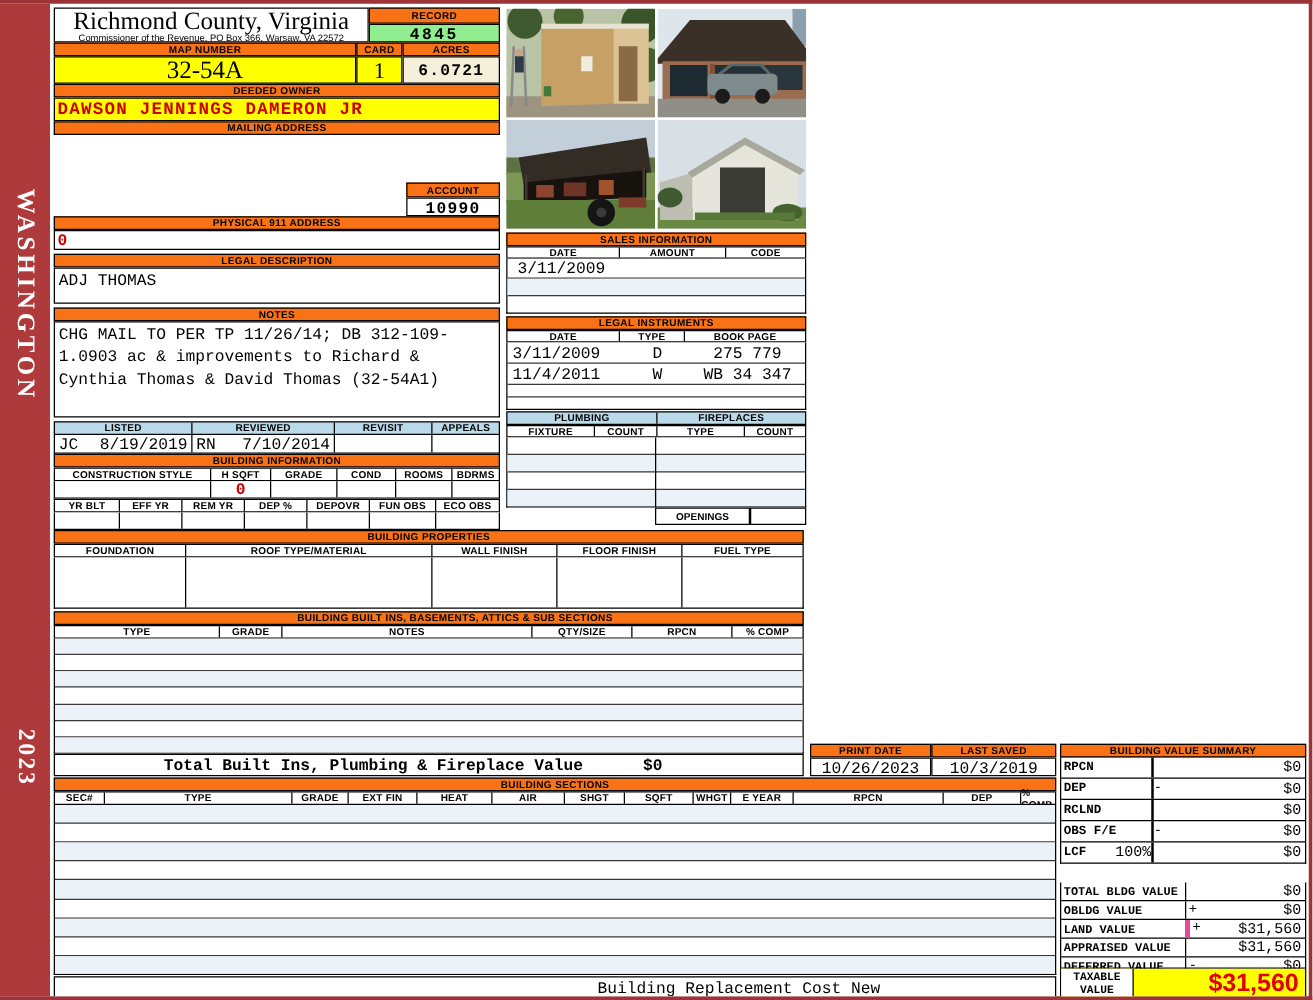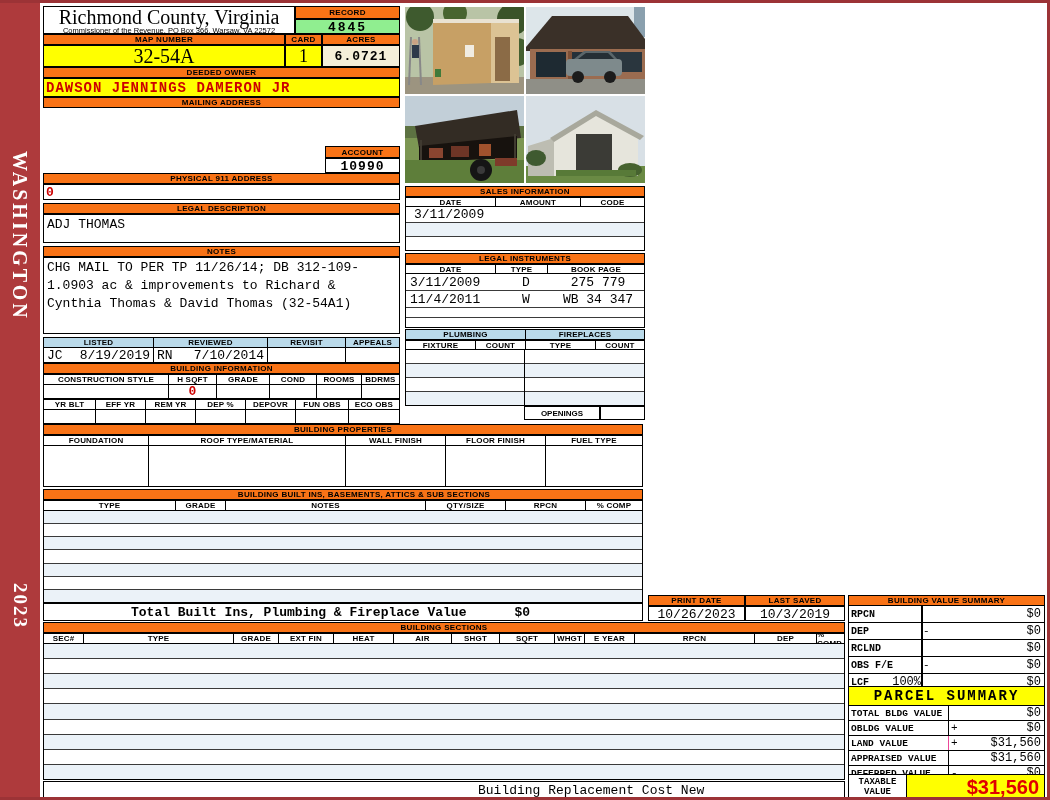--- a/index.html
+++ b/index.html
@@ -358,34 +358,33 @@
       <div></div>
       <div></div>
       <div></div>
       <div></div>
   </div>
 
   <div class="abs box" style="left:43px;top:778px;width:802px;height:18px;">
     <span class="abs mono" style="left:434px;top:1px;font-size:13px;">Building Replacement Cost New</span>
   </div>
 
-  <div class="abs box mono" style="left:848px;top:683px;width:197px;height:20px;background:#ffff00;font-weight:bold;font-size:14px;text-align:center;line-height:19px;letter-spacing:2px;">PARCEL SUMMARY</div>
   <div class="abs" style="left:848px;top:703px;width:197px;height:69px;border:1px solid #000;border-top:0;display:flex;flex-direction:column;">
     <div class="flexrow" style="flex:1;border-bottom:1px solid #000;">
       <span class="mono" style="width:97px;font-weight:bold;font-size:9.5px;padding-left:2px;display:flex;align-items:center;border-right:1px solid #000;">TOTAL BLDG VALUE</span>
       <span class="mono" style="width:14px;font-size:11px;display:flex;align-items:center;padding-left:2px;"></span>
       <span class="mono" style="flex:1;font-size:12px;display:flex;align-items:center;justify-content:flex-end;padding-right:3px;">$0</span>
     </div>
     <div class="flexrow" style="flex:1;border-bottom:1px solid #000;">
       <span class="mono" style="width:97px;font-weight:bold;font-size:9.5px;padding-left:2px;display:flex;align-items:center;border-right:1px solid #000;">OBLDG VALUE</span>
       <span class="mono" style="width:14px;font-size:11px;display:flex;align-items:center;padding-left:2px;">+</span>
       <span class="mono" style="flex:1;font-size:12px;display:flex;align-items:center;justify-content:flex-end;padding-right:3px;">$0</span>
     </div>
     <div class="flexrow" style="flex:1;border-bottom:1px solid #000;">
-      <span class="mono" style="width:97px;font-weight:bold;font-size:9.5px;padding-left:2px;display:flex;align-items:center;border-right:1px solid #ec4899;">LAND VALUE</span>
+      <span class="mono" style="width:97px;font-weight:bold;font-size:9.5px;padding-left:2px;display:flex;align-items:center;border-right:4px solid #ec4899;">LAND VALUE</span>
       <span class="mono" style="width:14px;font-size:11px;display:flex;align-items:center;padding-left:2px;">+</span>
       <span class="mono" style="flex:1;font-size:12px;display:flex;align-items:center;justify-content:flex-end;padding-right:3px;">$31,560</span>
     </div>
     <div class="flexrow" style="flex:1;border-bottom:1px solid #000;">
       <span class="mono" style="width:97px;font-weight:bold;font-size:9.5px;padding-left:2px;display:flex;align-items:center;border-right:1px solid #000;">APPRAISED VALUE</span>
       <span class="mono" style="width:14px;font-size:11px;display:flex;align-items:center;padding-left:2px;"></span>
       <span class="mono" style="flex:1;font-size:12px;display:flex;align-items:center;justify-content:flex-end;padding-right:3px;">$31,560</span>
     </div>
     <div class="flexrow" style="flex:1;">
       <span class="mono" style="width:97px;font-weight:bold;font-size:9.5px;padding-left:2px;display:flex;align-items:center;border-right:1px solid #000;">DEFERRED VALUE</span>

